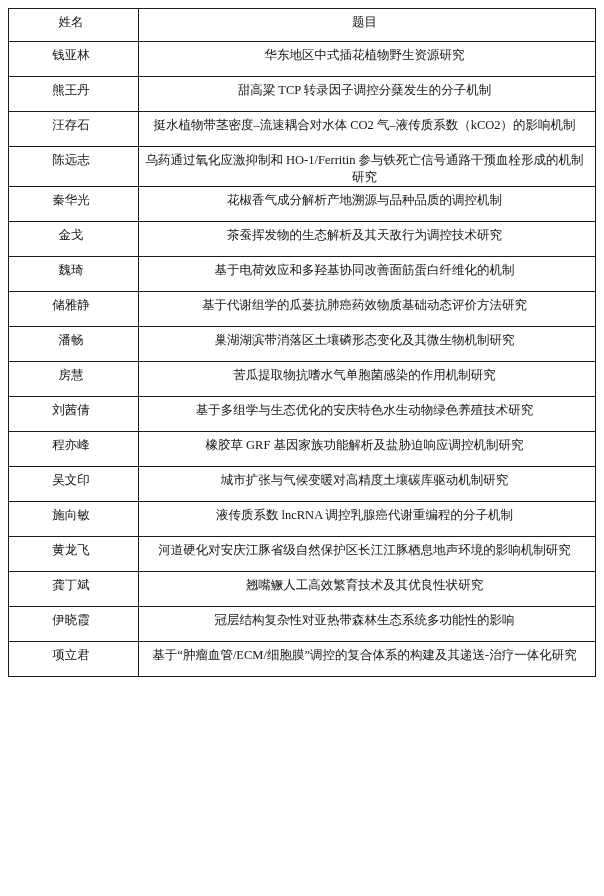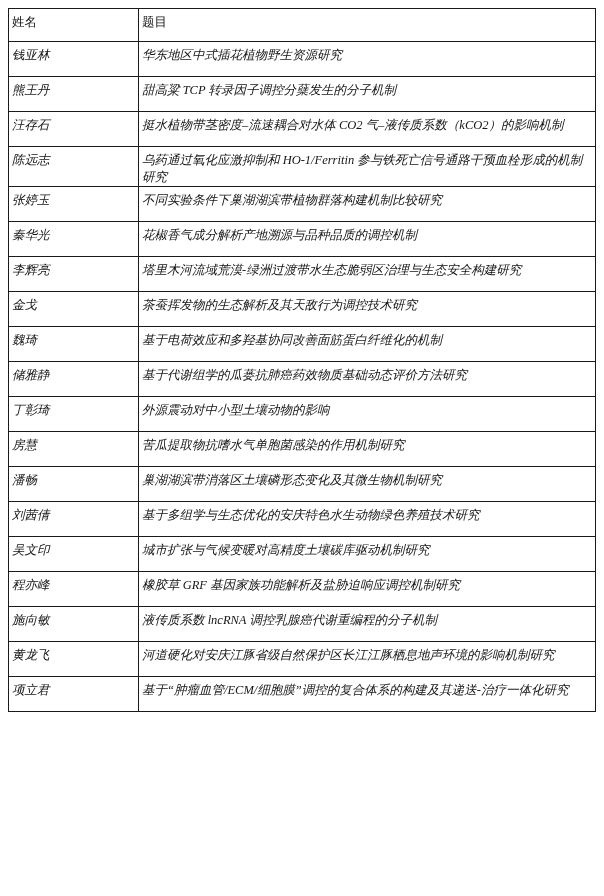--- a/index.html
+++ b/index.html
@@ -20,35 +20,34 @@
     top: 8px;
     width: 588px;
     border-collapse: collapse;
     table-layout: fixed;
   }
   table.roster th,
   table.roster td {
     border: 1px solid #1a1a1a;
     vertical-align: top;
     padding: 5px 8px 0 3px;
-    text-align: left;
+    text-align: center;
     font-weight: normal;
     font-size: 12.5px;
     line-height: 1.35;
     overflow: hidden;
   }
   table.roster .name-col {
     width: 118px;
   }
   table.roster thead tr {
     height: 33px;
   }
   table.roster tbody tr {
     height: 35px;
-    font-style: italic;
   }
 </style>
 </head>
 <body>
 
 <table class="roster">
   <thead>
     <tr>
       <th class="name-col">姓名</th>
       <th>题目</th>
@@ -65,73 +64,69 @@
       </tr>
       <tr>
         <td class="name-col">汪存石</td>
         <td>挺水植物带茎密度–流速耦合对水体 CO2 气–液传质系数（kCO2）的影响机制</td>
       </tr>
       <tr>
         <td class="name-col">陈远志</td>
         <td>乌药通过氧化应激抑制和 HO-1/Ferritin 参与铁死亡信号通路干预血栓形成的机制研究</td>
       </tr>
       <tr>
-        <td class="name-col">张婷玉</td>
-        <td>不同实验条件下巢湖湖滨带植物群落构建机制比较研究</td>
-      </tr>
-      <tr>
         <td class="name-col">秦华光</td>
         <td>花椒香气成分解析产地溯源与品种品质的调控机制</td>
-      </tr>
-      <tr>
-        <td class="name-col">李辉亮</td>
-        <td>塔里木河流域荒漠-绿洲过渡带水生态脆弱区治理与生态安全构建研究</td>
       </tr>
       <tr>
         <td class="name-col">金戈</td>
         <td>茶蚕挥发物的生态解析及其天敌行为调控技术研究</td>
       </tr>
       <tr>
         <td class="name-col">魏琦</td>
         <td>基于电荷效应和多羟基协同改善面筋蛋白纤维化的机制</td>
       </tr>
       <tr>
         <td class="name-col">储雅静</td>
         <td>基于代谢组学的瓜蒌抗肺癌药效物质基础动态评价方法研究</td>
       </tr>
       <tr>
-        <td class="name-col">丁彰琦</td>
-        <td>外源震动对中小型土壤动物的影响</td>
+        <td class="name-col">潘畅</td>
+        <td>巢湖湖滨带消落区土壤磷形态变化及其微生物机制研究</td>
       </tr>
       <tr>
         <td class="name-col">房慧</td>
         <td>苦瓜提取物抗嗜水气单胞菌感染的作用机制研究</td>
       </tr>
       <tr>
-        <td class="name-col">潘畅</td>
-        <td>巢湖湖滨带消落区土壤磷形态变化及其微生物机制研究</td>
-      </tr>
-      <tr>
         <td class="name-col">刘茜倩</td>
         <td>基于多组学与生态优化的安庆特色水生动物绿色养殖技术研究</td>
       </tr>
       <tr>
+        <td class="name-col">程亦峰</td>
+        <td>橡胶草 GRF 基因家族功能解析及盐胁迫响应调控机制研究</td>
+      </tr>
+      <tr>
         <td class="name-col">吴文印</td>
         <td>城市扩张与气候变暖对高精度土壤碳库驱动机制研究</td>
-      </tr>
-      <tr>
-        <td class="name-col">程亦峰</td>
-        <td>橡胶草 GRF 基因家族功能解析及盐胁迫响应调控机制研究</td>
       </tr>
       <tr>
         <td class="name-col">施向敏</td>
         <td>液传质系数 lncRNA 调控乳腺癌代谢重编程的分子机制</td>
       </tr>
       <tr>
         <td class="name-col">黄龙飞</td>
         <td>河道硬化对安庆江豚省级自然保护区长江江豚栖息地声环境的影响机制研究</td>
       </tr>
       <tr>
+        <td class="name-col">龚丁斌</td>
+        <td>翘嘴鳜人工高效繁育技术及其优良性状研究</td>
+      </tr>
+      <tr>
+        <td class="name-col">伊晓霞</td>
+        <td>冠层结构复杂性对亚热带森林生态系统多功能性的影响</td>
+      </tr>
+      <tr>
         <td class="name-col">项立君</td>
         <td>基于“肿瘤血管/ECM/细胞膜”调控的复合体系的构建及其递送-治疗一体化研究</td>
       </tr>
     </tbody>
 </table>
 
 </body></html>

